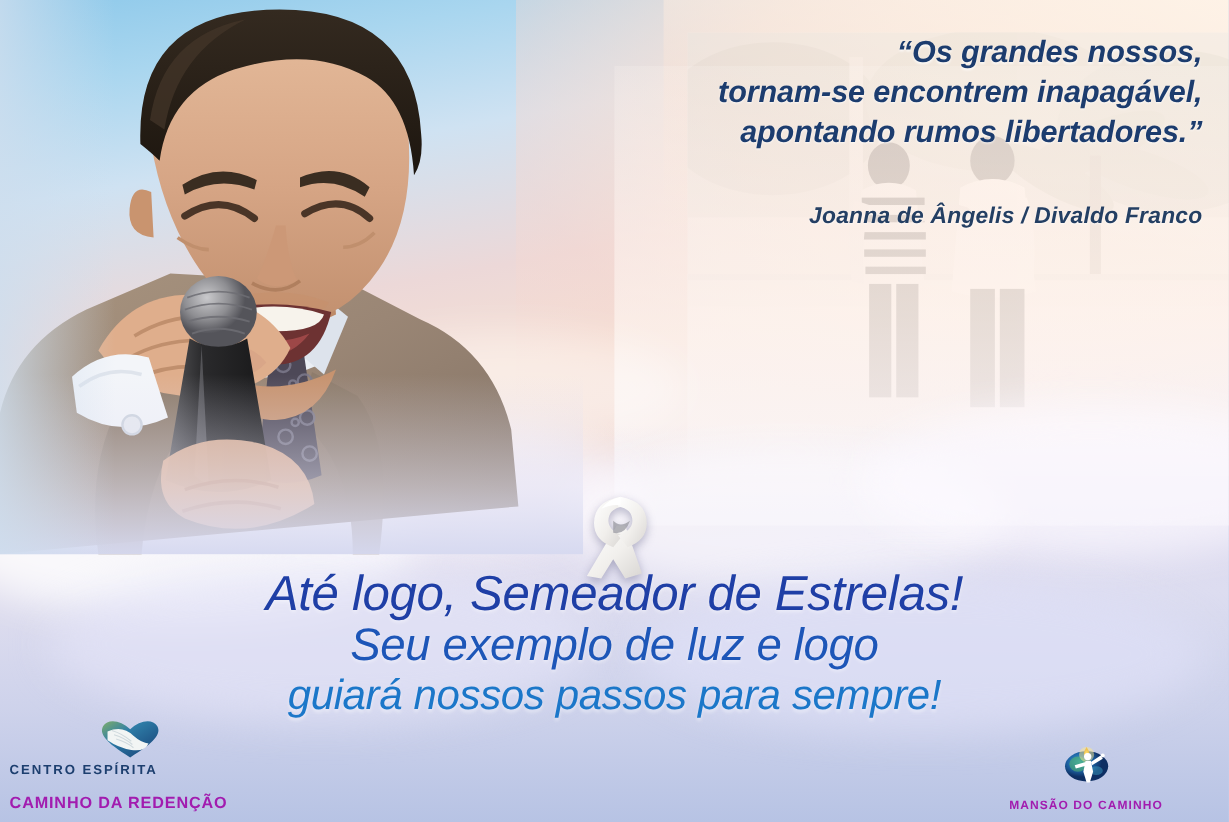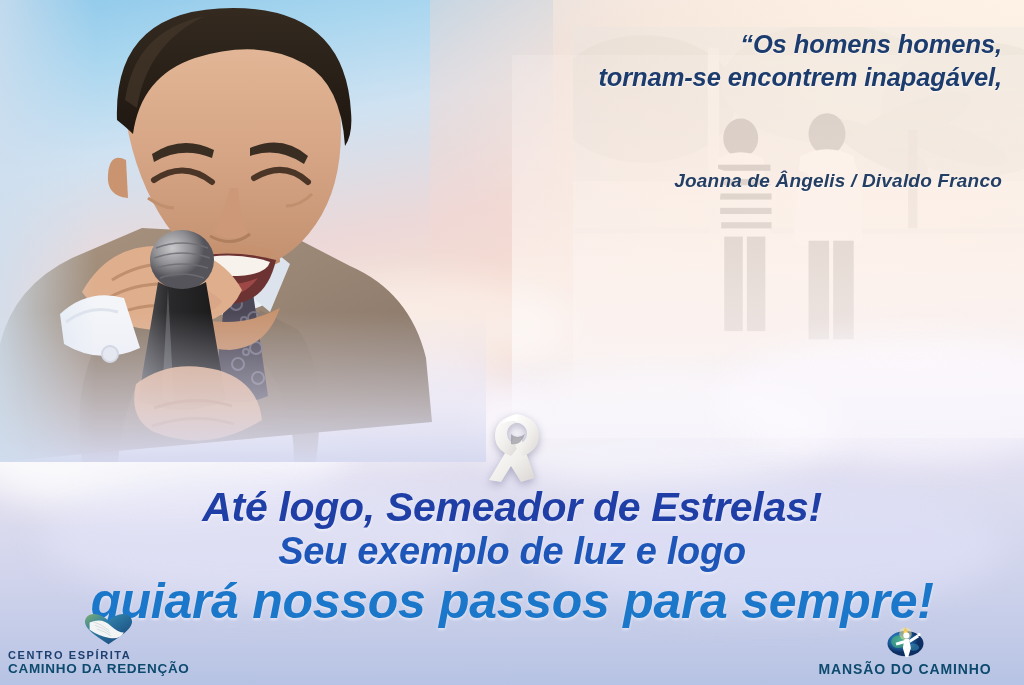--- a/index.html
+++ b/index.html
@@ -115,56 +115,56 @@
   
   .ribbon {
     position:absolute; left:481px; top:408px;
     width:72px; height:78px;
   }
   .ribbon svg { width:100%; height:100%; display:block;
     filter:drop-shadow(0 3px 4px rgba(90,90,130,.42)); }
 
   
   .message {
-    position:absolute; left:0; right:0; top:486px;
+    position:absolute; left:0; right:0; top:473px;
     text-align:center;
     font-style:italic;
-    font-weight:bold;
+    font-weight:normal;
     line-height:1.05;
   }
   .message .m-ln { display:block; white-space:nowrap; }
   .m1 { font-size:41px; color:#1f3fa6; letter-spacing:-.3px;
         text-shadow:0 2px 3px rgba(255,255,255,.45); }
   .m2 { font-size:38px; color:#1d56b8; letter-spacing:-.3px; margin-top:3px;
         text-shadow:0 2px 3px rgba(255,255,255,.45); }
-  .m3 { font-size:50px; color:#1b77c9; letter-spacing:-.3px; margin-top:3px;
+  .m3 { font-size:35px; color:#1b77c9; letter-spacing:-.3px; margin-top:3px;
         text-shadow:0 2px 3px rgba(255,255,255,.45); }
 
   
   .logo-left {
     position:absolute; left:8px; bottom:8px;
     width:200px;
     text-align:left;
   }
   .logo-right {
     position:absolute; right:14px; bottom:8px;
     width:210px;
     text-align:center;
   }
   .logo-mark { height:36px; margin:0 auto 3px; display:block; }
   .logo-mark svg { height:36px; display:block; margin:0 auto; }
   .logo-l1 {
     color:#1d3f6f; font-size:11px; font-weight:bold;
     letter-spacing:1.6px; line-height:1.15;
   }
   .logo-l2 {
-    color:#0c4a6e; font-size:13.5px; font-weight:bold;
-    letter-spacing:.7px; line-height:1.15;
-  }
-  .logo-right .logo-l2 { font-size:14px; letter-spacing:.9px;text-align:center; }
+    color:#a21caf; font-size:13.5px; font-weight:bold;
+    letter-spacing:.7px; line-height:1.15;margin-top:13px;
+  }
+  .logo-right .logo-l2 { font-size:10px; letter-spacing:.9px;text-align:center; }
 </style>
 </head>
 <body>
 
 <div id="poster">
 
   <div class="bg-sky"></div>
   <div class="bg-warm"></div>
   <div class="bg-warm2"></div>
 
@@ -350,22 +350,23 @@
         <path d="M168 416 q40 -14 78 -2"></path>
         <path d="M166 434 q42 -14 82 -2"></path>
       </g>
 
       <rect x="0" y="320" width="500" height="150" fill="url(#fadeBottom)"></rect>
       <rect x="0" y="0" width="110" height="470" fill="url(#fadeLeft)"></rect>
     </svg>
   </div>
 
   <div class="quote">
-    <span class="ln">“Os homens homens,</span>
+    <span class="ln">“Os grandes nossos,</span>
     <span class="ln">tornam-se encontrem inapagável,</span>
+    <span class="ln">apontando rumos libertadores.”</span>
   </div>
   <div class="quote-attrib">Joanna de Ângelis / Divaldo Franco</div>
 
   <div class="ribbon">
     <svg viewBox="0 0 72 78">
       <defs>
         <linearGradient id="rbg" x1="0" y1="0" x2="1" y2="1">
           <stop offset="0%" stop-color="#ffffff"></stop>
           <stop offset="55%" stop-color="#f1efec"></stop>
           <stop offset="100%" stop-color="#d9d6d3"></stop>

